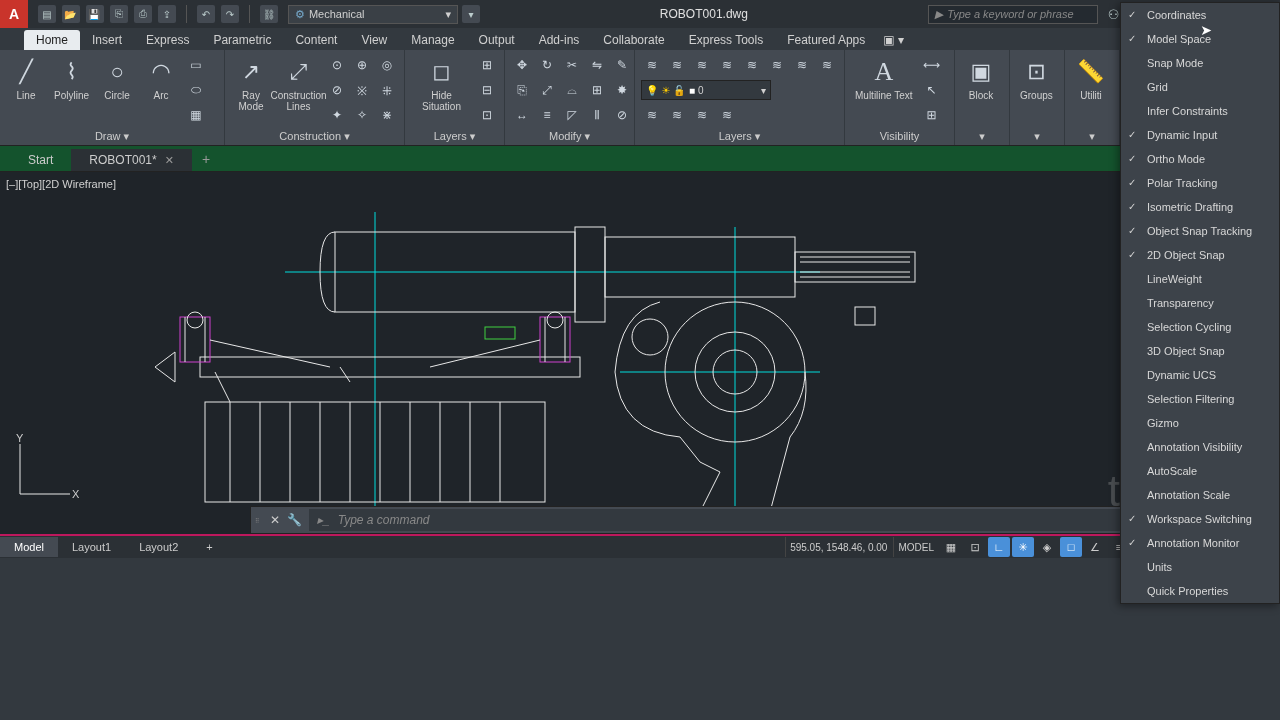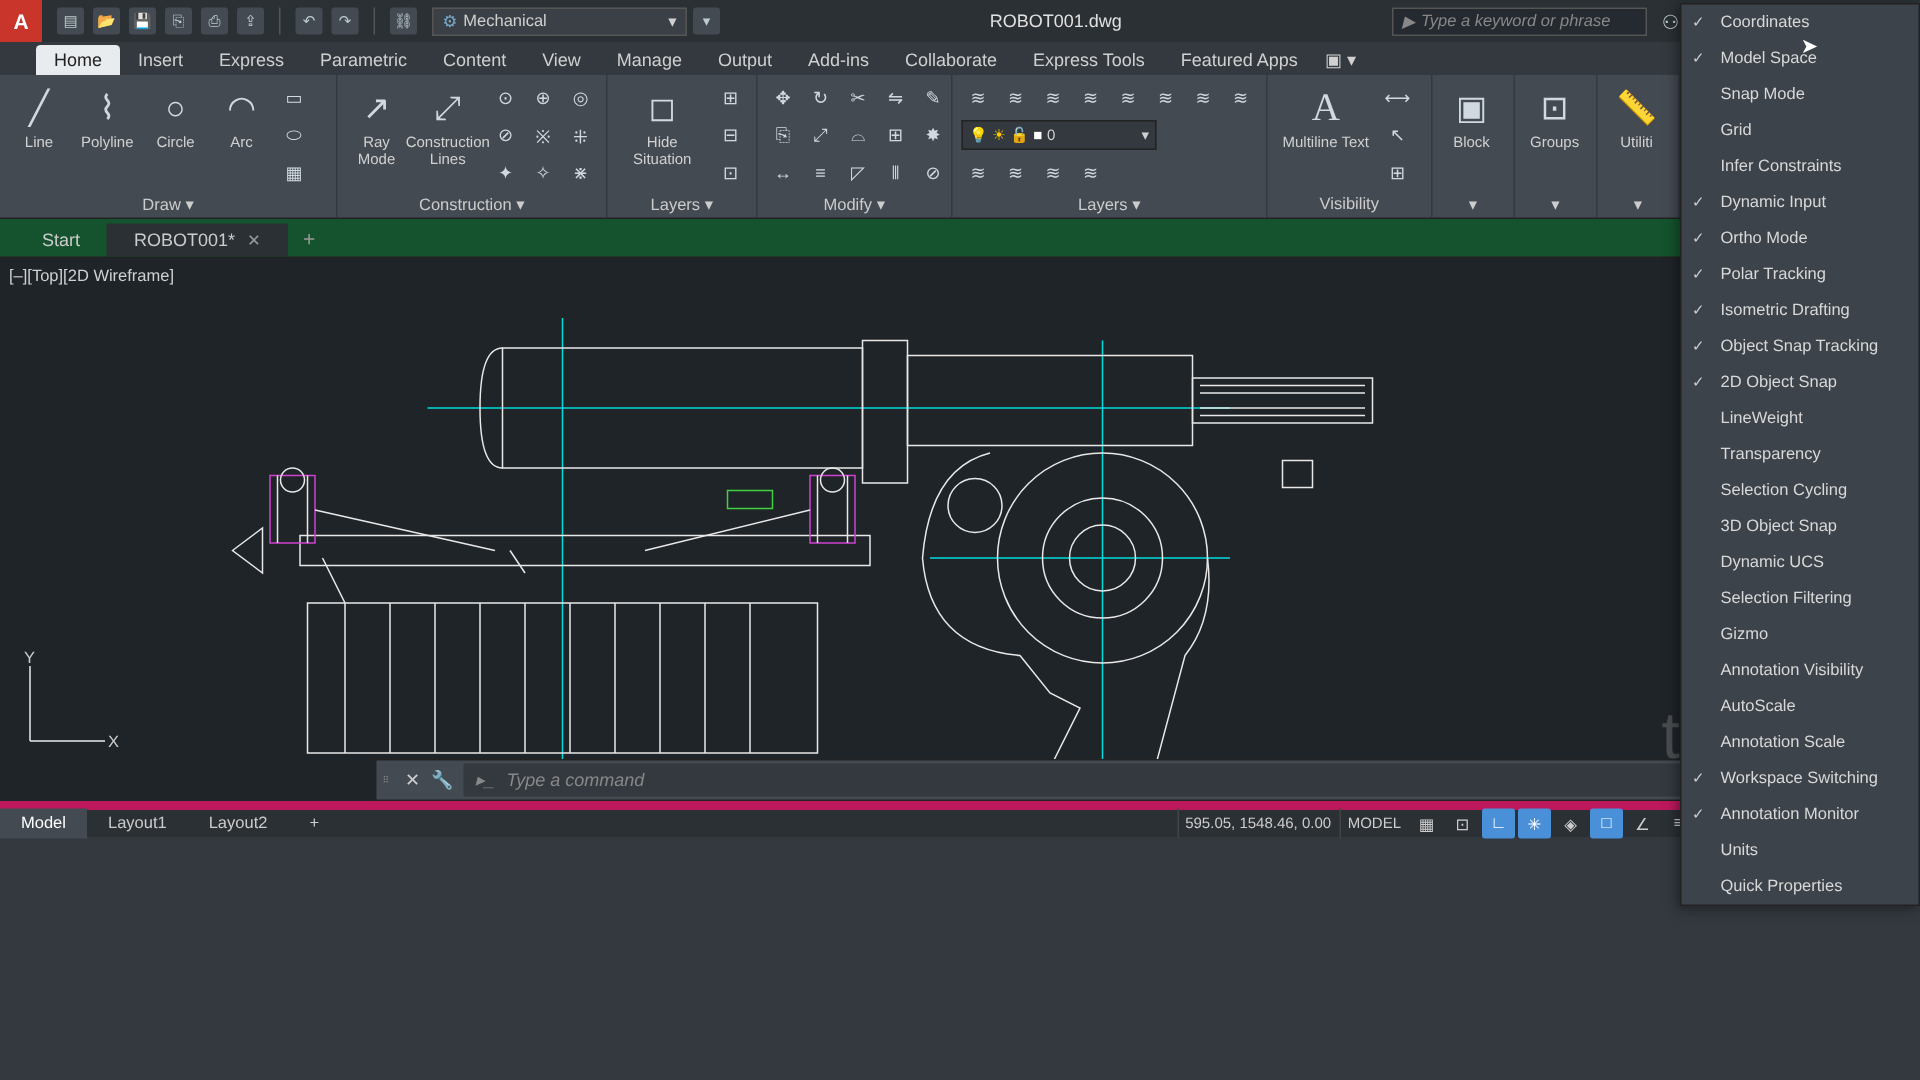--- a/index.html
+++ b/index.html
@@ -36,21 +36,21 @@
 .plus-tab{padding:4px 10px;color:#999;font-size:14px}
 .viewport{position:relative;background:#1f2429;height:362px;overflow:hidden}
 .vp-label{position:absolute;top:6px;left:6px;font-size:11px;color:#d0d0d0}
 .drawing{position:absolute;top:0;left:0}
 .ucs{position:absolute;bottom:30px;left:10px;width:70px;height:70px}
 .cmd-bar{position:absolute;bottom:0;left:250px;right:10px;height:28px;background:#444a52;display:flex;align-items:center;border:1px solid #222}
 .cmd-handle{width:14px;display:flex;flex-direction:column;gap:1px;padding:4px;color:#888;font-size:6px}
 .cmd-x{width:20px;text-align:center;color:#ccc;font-size:12px}
 .cmd-gear{width:20px;text-align:center;color:#ccc;font-size:12px}
 .cmd-input{flex:1;background:#33393f;height:22px;display:flex;align-items:center;padding:0 8px;color:#888;font-style:italic;font-size:12px;gap:8px;margin:0 4px}
-.layout-tabs{height:24px;background:#2b3035;display:flex;align-items:center;font-size:11px;border-top:6px solid #be185d}
+.layout-tabs{height:24px;background:#2b3035;display:flex;align-items:center;font-size:11px;border-top:2px solid #be185d}
 .lt-tab{padding:4px 14px;color:#ccc}
 .lt-tab.active{background:#444a52;color:#fff}
 .status-bar{display:flex;align-items:center;gap:2px;margin-left:auto;padding-right:6px;height:100%}
 .sb-item{padding:0 4px;font-size:10px;color:#ccc;height:20px;display:flex;align-items:center;border-left:1px solid #444}
 .sb-btn{width:22px;height:20px;display:flex;align-items:center;justify-content:center;font-size:11px;color:#ccc}
 .sb-btn.on{background:#4a90d9;color:#fff;border-radius:2px}
 .context-menu{position:absolute;top:2px;right:0;width:160px;background:#3d434a;border:1px solid #222;box-shadow:-2px 2px 8px rgba(0,0,0,.4);font-size:11px;z-index:100}
 .cm-item{padding:6px 8px 6px 26px;position:relative;color:#d8d8d8;cursor:pointer}
 .cm-check{position:absolute;left:7px;top:6px;color:#d0d0d0;font-size:10px}
 .watermark{position:absolute;bottom:18px;right:40px;font-size:44px;font-weight:normal;color:rgba(200,200,200,.25);letter-spacing:1px}

